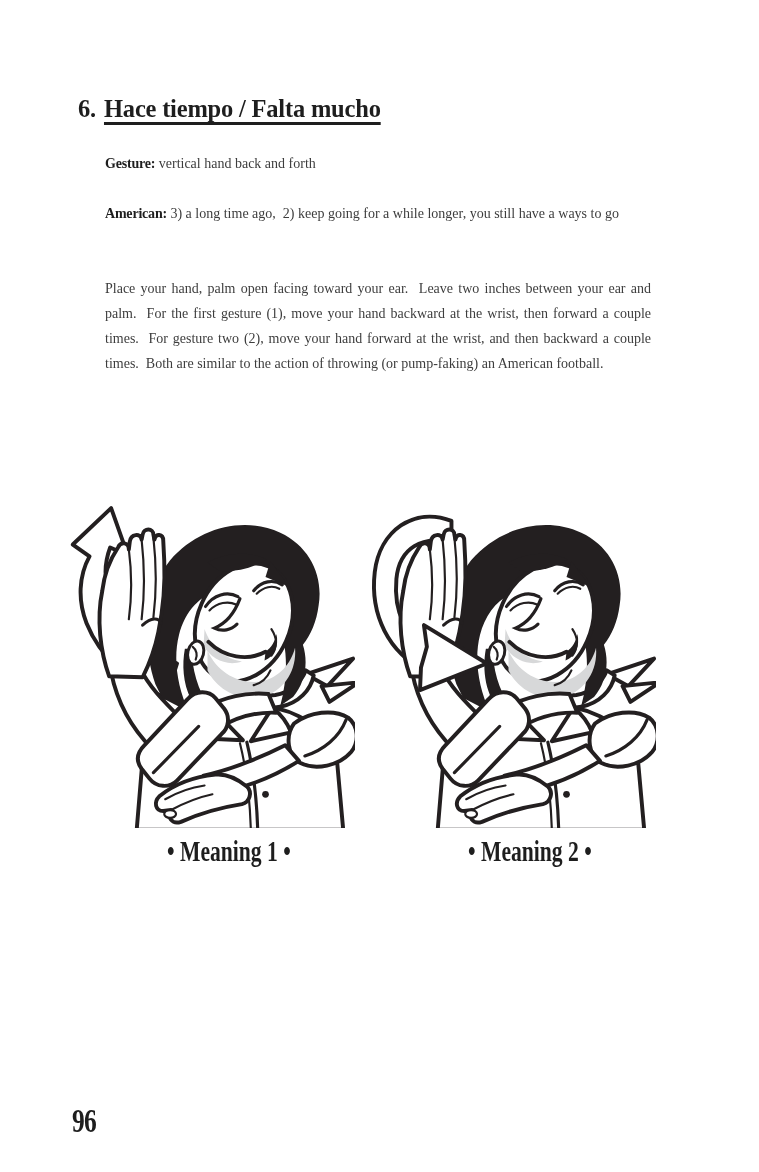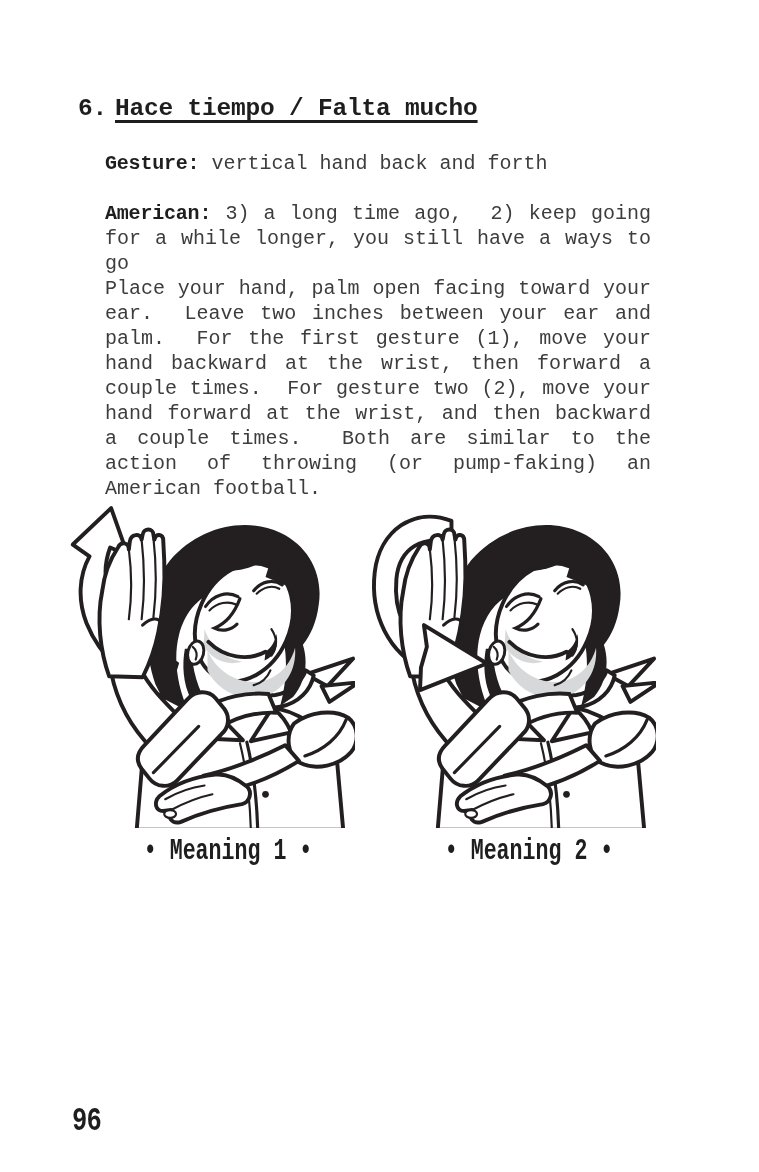--- a/index.html
+++ b/index.html
@@ -2,33 +2,33 @@
 <html style="--ink: #231f20; --paper: #ffffff; --shade: #d7d8d9; --text_body: #3d3d3d; --text_strong: #1e1e1e;"><head>
 <meta charset="utf-8">
 <style>
   :root{
     --ink:#231f20; --paper:#ffffff; --shade:#d7d8d9;
     --text_body:#3d3d3d; --text_strong:#1e1e1e;
   }
   html,body{margin:0;padding:0;background:#ffffff;}
   .page{
     position:relative; width:718px; height:1172px; background:var(--paper);
-    font-family:Liberation Mono, monospace; color:var(--text_body);
+    font-family:Liberation Serif, serif; color:var(--text_body);
     overflow:hidden;
   }
   .heading{
     position:absolute; left:78px; top:95px; margin:0;
     font-size:24.5px; font-weight:bold; color:var(--text_strong);
     letter-spacing:-0.2px; white-space:nowrap;
   }
   .h-num{margin-right:8px;}
   .h-title{text-decoration:underline; text-decoration-thickness:3px; text-underline-offset:5px;}
   .para{
     position:absolute; left:105px; width:546px; margin:0;
-    font-size:20px; line-height:25px;
+    font-size:14px; line-height:25px;
     text-align:justify; text-align-last:left; white-space:pre-wrap;
   }
   .para strong{color:var(--text_strong); letter-spacing:-0.2px;}
   .gesture{top:151px;}
   .meaning{top:201px;}
   .description{top:276px;}
   .figures{position:absolute; left:60px; top:503px; display:flex; gap:6px;}
   .fig{margin:0; width:295px; display:flex; flex-direction:column; align-items:center;}
   .fig svg{display:block;}
   figcaption{

